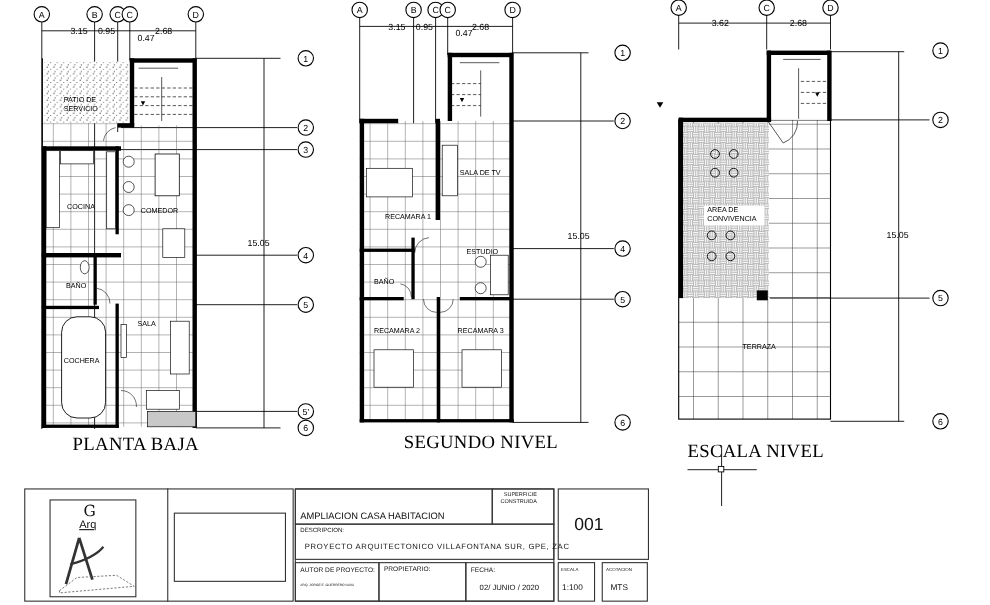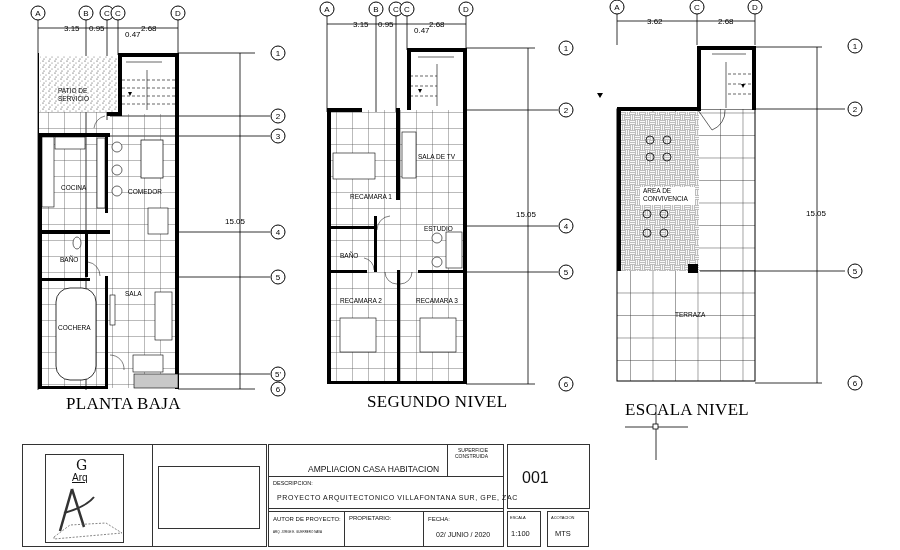--- a/index.html
+++ b/index.html
@@ -336,21 +336,21 @@
   <svg width="79" height="89" style="position:absolute; left:0; top:0;">
     <path d="M26 34 L14 76 M26 34 L38 72" stroke="#333" stroke-width="2.5" fill="none"></path>
     <path d="M18 58 Q40 52 48 42" stroke="#333" stroke-width="2" fill="none"></path>
     <path d="M8 82 L24 70 L60 68 L76 78 L8 84 Z" stroke="#555" stroke-width="0.7" stroke-dasharray="2,1.5" fill="none"></path>
   </svg>
 </div>
 <div class="tb" style="left:158px; top:466px; width:102px; height:63px;"></div>
 
 <div class="tb" style="left:268px; top:444px; width:236px; height:103px;"></div>
 <div class="tb" style="left:268px; top:444px; width:180px; height:33px;">
-  <div class="tb-text" style="left:4px; top:19px; font-size:8.5px;margin-left:35px;">AMPLIACION CASA HABITACION</div>
+  <div class="tb-text" style="left:4px; top:19px; font-size:8.5px;">AMPLIACION CASA HABITACION</div>
 </div>
 <div class="tb" style="left:447px; top:444px; width:57px; height:33px;">
   <div class="tb-text" style="left:10px; top:2px; font-size:5px;">SUPERFICIE</div>
   <div class="tb-text" style="left:7px; top:8px; font-size:5px;">CONSTRUIDA</div>
 </div>
 <div class="tb" style="left:268px; top:476px; width:236px; height:33px;">
   <div class="tb-text" style="left:4px; top:3px; font-size:5.5px;">DESCRIPCION:</div>
   <div class="tb-text" style="left:8px; top:17px; font-size:7px; letter-spacing:0.6px;">PROYECTO ARQUITECTONICO VILLAFONTANA SUR, GPE, ZAC</div>
 </div>
 <div class="tb" style="left:268px; top:511px; width:77px; height:36px;">

